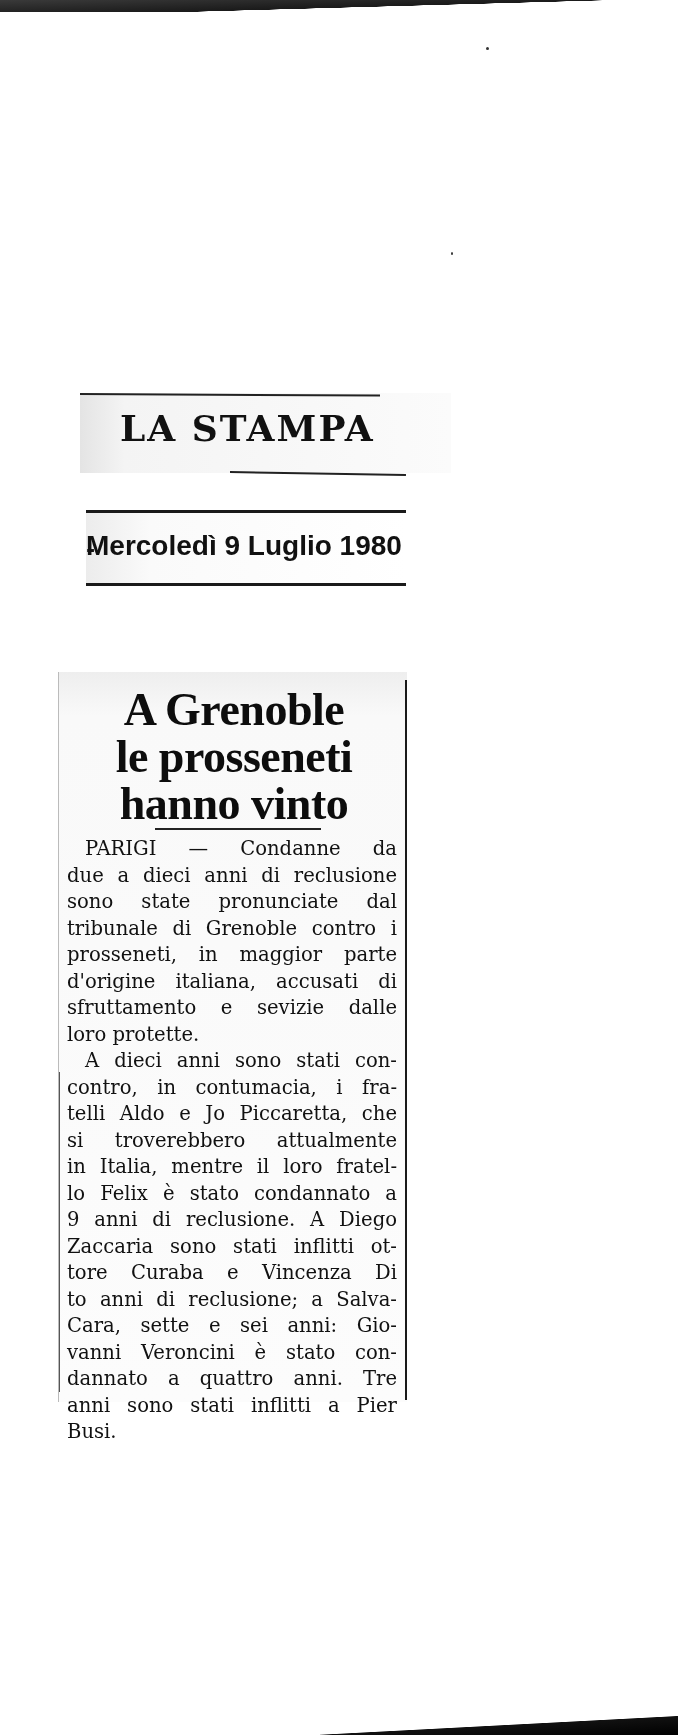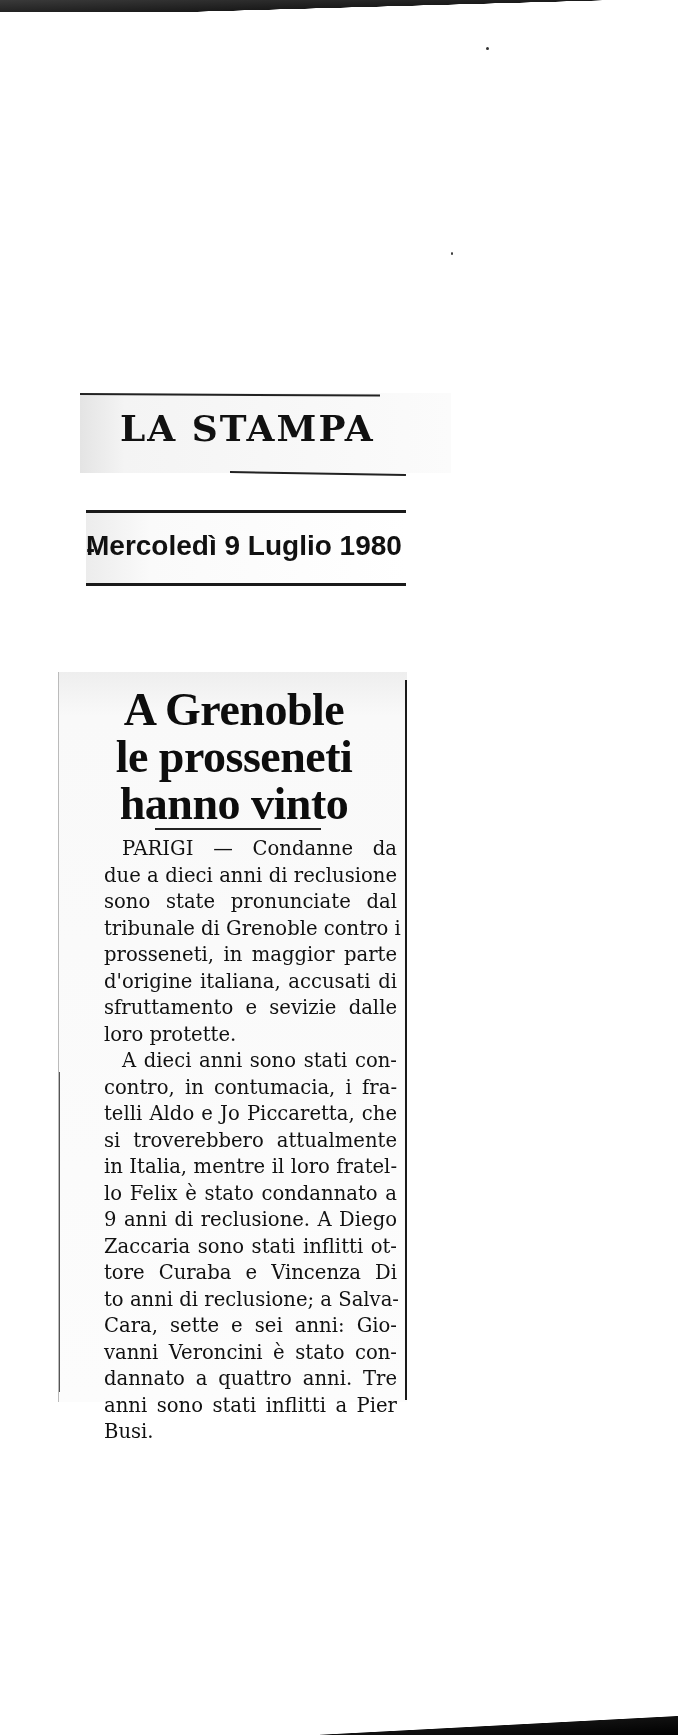--- a/index.html
+++ b/index.html
@@ -77,21 +77,21 @@
   }
   .headline-rule {
     position:absolute; left:96px; top:156px; width:166px; height:2px; background:#222;
   }
   .body {
     position:absolute; left:8px; top:164px; width:330px;
     font-family:"DejaVu Serif", serif;
     font-size:19.6px; line-height:26.5px; color:#111;
     text-align:justify; hyphens:manual;
   }
-  .body .line { display:block; text-align:justify; text-align-last:justify; white-space:nowrap;margin-left:37px; }
+  .body .line { display:block; text-align:justify; text-align-last:justify; white-space:nowrap; }
   .body .line.last { text-align-last:left; }
 </style>
 </head>
 <body>
 
 <div class="scan-top"></div>
 <div class="scan-bottom"></div>
 <div class="speck" style="left:486px;top:47px;width:3px;height:3px;"></div>
 <div class="speck" style="left:451px;top:252px;width:2px;height:3px;"></div>
 

